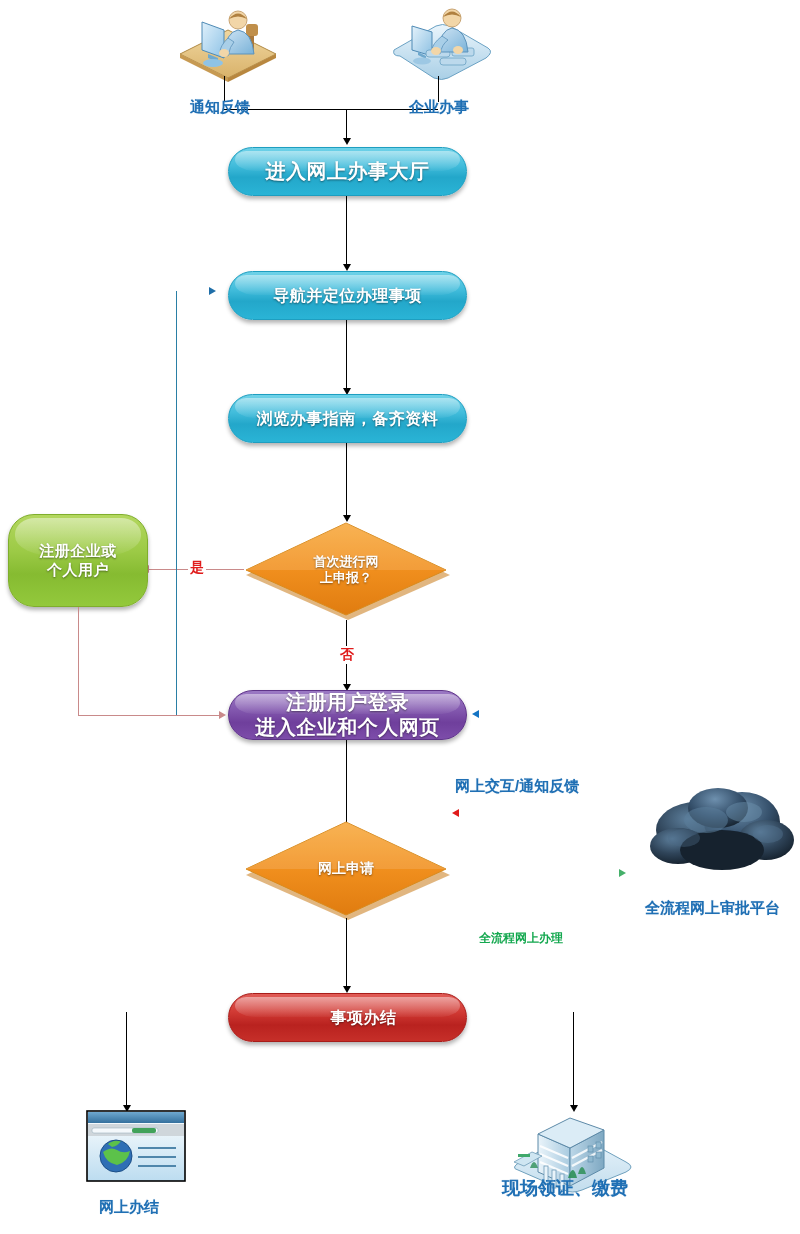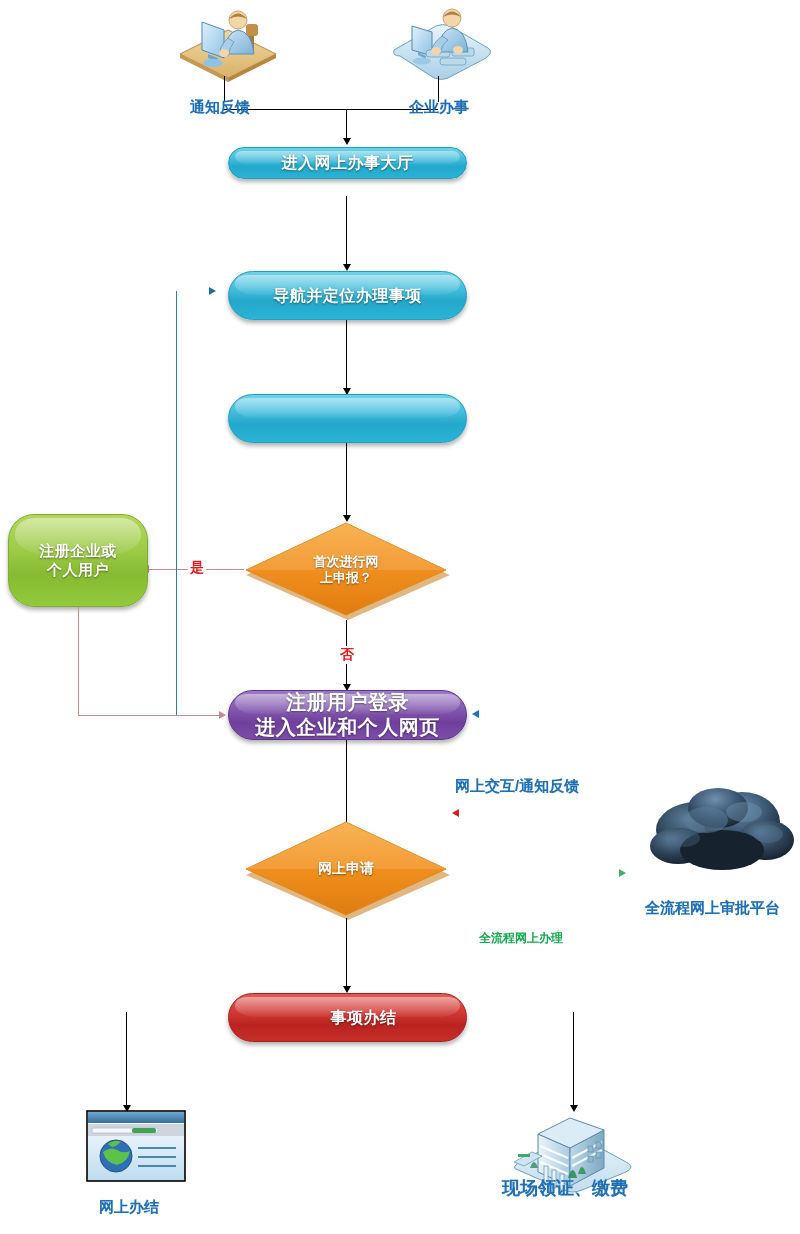--- a/index.html
+++ b/index.html
@@ -148,38 +148,39 @@
 <div class="vline" style="left:224px;top:76px;height:26px;"></div>
 <div class="vline" style="left:438px;top:76px;height:26px;"></div>
 <div class="hline" style="left:224px;top:109px;width:214px;"></div>
 
 <div class="lbl blue" style="left:190px;top:98px;font-size:15px;">通知反馈</div>
 <div class="lbl blue" style="left:409px;top:98px;font-size:15px;">企业办事</div>
 
 <div class="vline" style="left:346px;top:109px;height:30px;"></div>
 <div class="arrow-d" style="left:343px;top:138px;"></div>
 
-<div class="node cyan" style="left:228px;top:147px;width:239px;height:32px;font-size:16px;">
+<div class="node cyan" style="left:228px;top:147px;width:239px;height:49px;font-size:20px;">
   <span class="gloss"></span>
   <span class="txt">进入网上办事大厅</span>
 </div>
 
 <div class="vline" style="left:346px;top:196px;height:70px;"></div>
 <div class="arrow-d" style="left:343px;top:264px;"></div>
 
 <div class="node cyan" style="left:228px;top:271px;width:239px;height:49px;font-size:16px;">
   <span class="gloss"></span>
   <span class="txt">导航并定位办理事项</span>
 </div>
 
 <div class="vline" style="left:346px;top:320px;height:70px;"></div>
 <div class="arrow-d" style="left:343px;top:388px;"></div>
 
 <div class="node cyan" style="left:228px;top:394px;width:239px;height:49px;font-size:16px;">
   <span class="gloss"></span>
+  <span class="txt">浏览办事指南，备齐资料</span>
 </div>
 
 <div class="vline" style="left:346px;top:443px;height:74px;"></div>
 <div class="arrow-d" style="left:343px;top:515px;"></div>
 
 <div class="diamond" style="left:241px;top:520px;width:210px;height:100px;">
   <svg class="shape" viewBox="0 0 210 100" width="210" height="100">
     <defs>
       <linearGradient id="orgG1" x1="0" y1="0" x2="0" y2="1">
         <stop offset="0" stop-color="#f7a83a"></stop>

